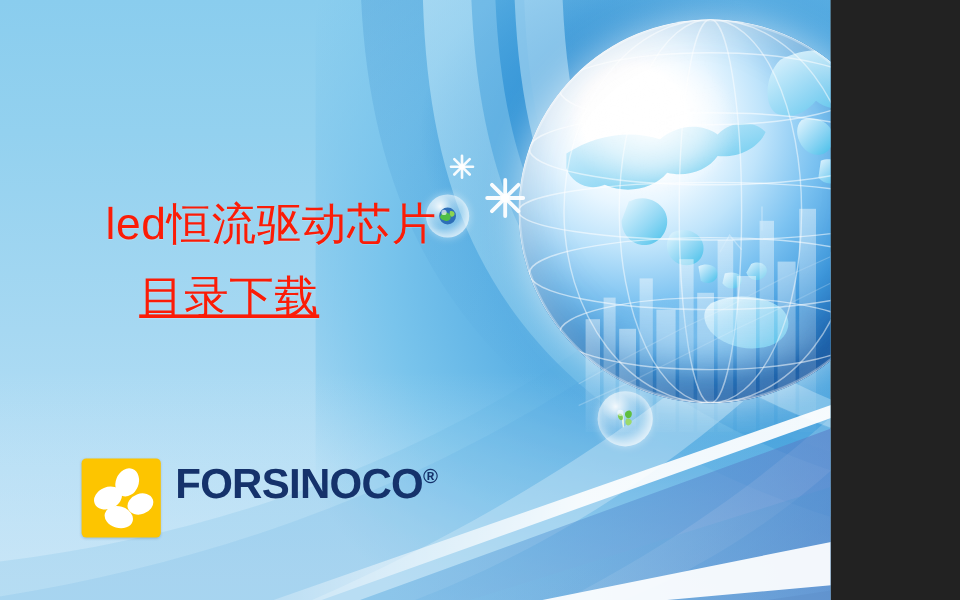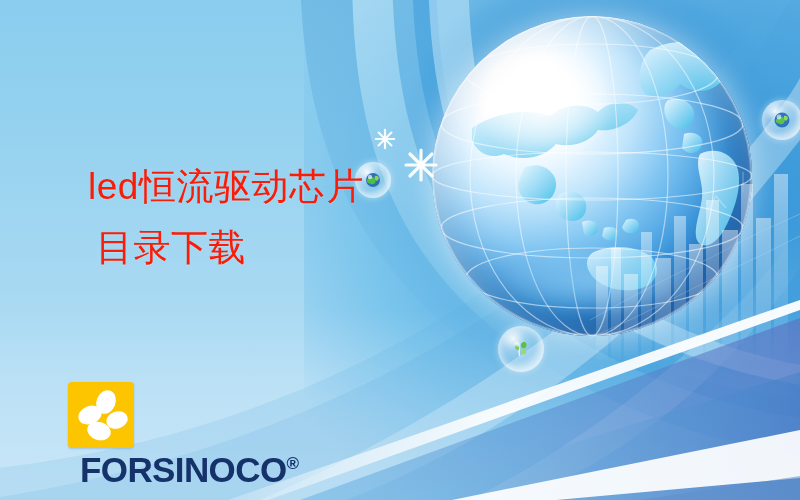--- a/index.html
+++ b/index.html
@@ -1,17 +1,17 @@
 <!DOCTYPE html>
 <html><head>
 <meta charset="utf-8">
 <style>
   html,body{margin:0;padding:0;background:#222;}
   #stage{
-    position:relative;width:800px;height:500px;overflow:hidden;
+    position:relative;width:692px;height:500px;overflow:hidden;
     font-family:"Liberation Sans","DejaVu Sans",sans-serif;
     background:linear-gradient(to bottom,#8ACDEE 0%,#93D1EF 22%,#A6D8F2 55%,#B4DEF5 78%,#BCE1F6 100%);
   }
 
   
   .bg-layer{position:absolute;inset:0;pointer-events:none;}
   .wash-right{
     position:absolute;right:0;top:0;width:62%;height:100%;
     background:radial-gradient(120% 95% at 88% 42%,#2C8FD6 0%,#3D9CDC 22%,#59AFE4 42%,#79C4EC 62%,rgba(140,205,238,0) 85%);
   }
@@ -72,24 +72,24 @@
   .bands{position:absolute;inset:0;}
   .bands svg{width:800px;height:500px;}
 
   
   .headline{
     position:absolute;left:88px;top:166px;width:420px;
     color:#FB1C07;line-height:1.12;letter-spacing:.5px;
     text-shadow:0 1px 0 rgba(255,255,255,.18);
   }
   .headline .ln1{display:block;font-size:37px;white-space:nowrap;}
-  .headline .ln2{display:block;font-size:37px;margin-top:20px;margin-left:8px;white-space:nowrap;}
-
-  
-  .logo{position:absolute;left:68px;top:382px;display:flex;align-items:flex-start;flex-direction:column;}
+  .headline .ln2{display:block;font-size:37px;margin-top:20px;margin-left:28px;white-space:nowrap;text-decoration:underline;}
+
+  
+  .logo{position:absolute;left:68px;top:382px;display:flex;align-items:flex-start;}
   .logo-mark{
     width:66px;height:66px;border-radius:4px;background:#FDC500;
     position:relative;flex:none;box-shadow:0 1px 2px rgba(0,60,120,.18);
   }
   .logo-mark svg{position:absolute;left:0;top:0;}
   .logo-text{margin-left:12px;padding-top:4px;}
   .logo-name{
     font-size:35px;font-weight:bold;color:#15326B;letter-spacing:-.6px;
     line-height:1;white-space:nowrap;font-family:"Liberation Sans","DejaVu Sans",sans-serif;
   }

